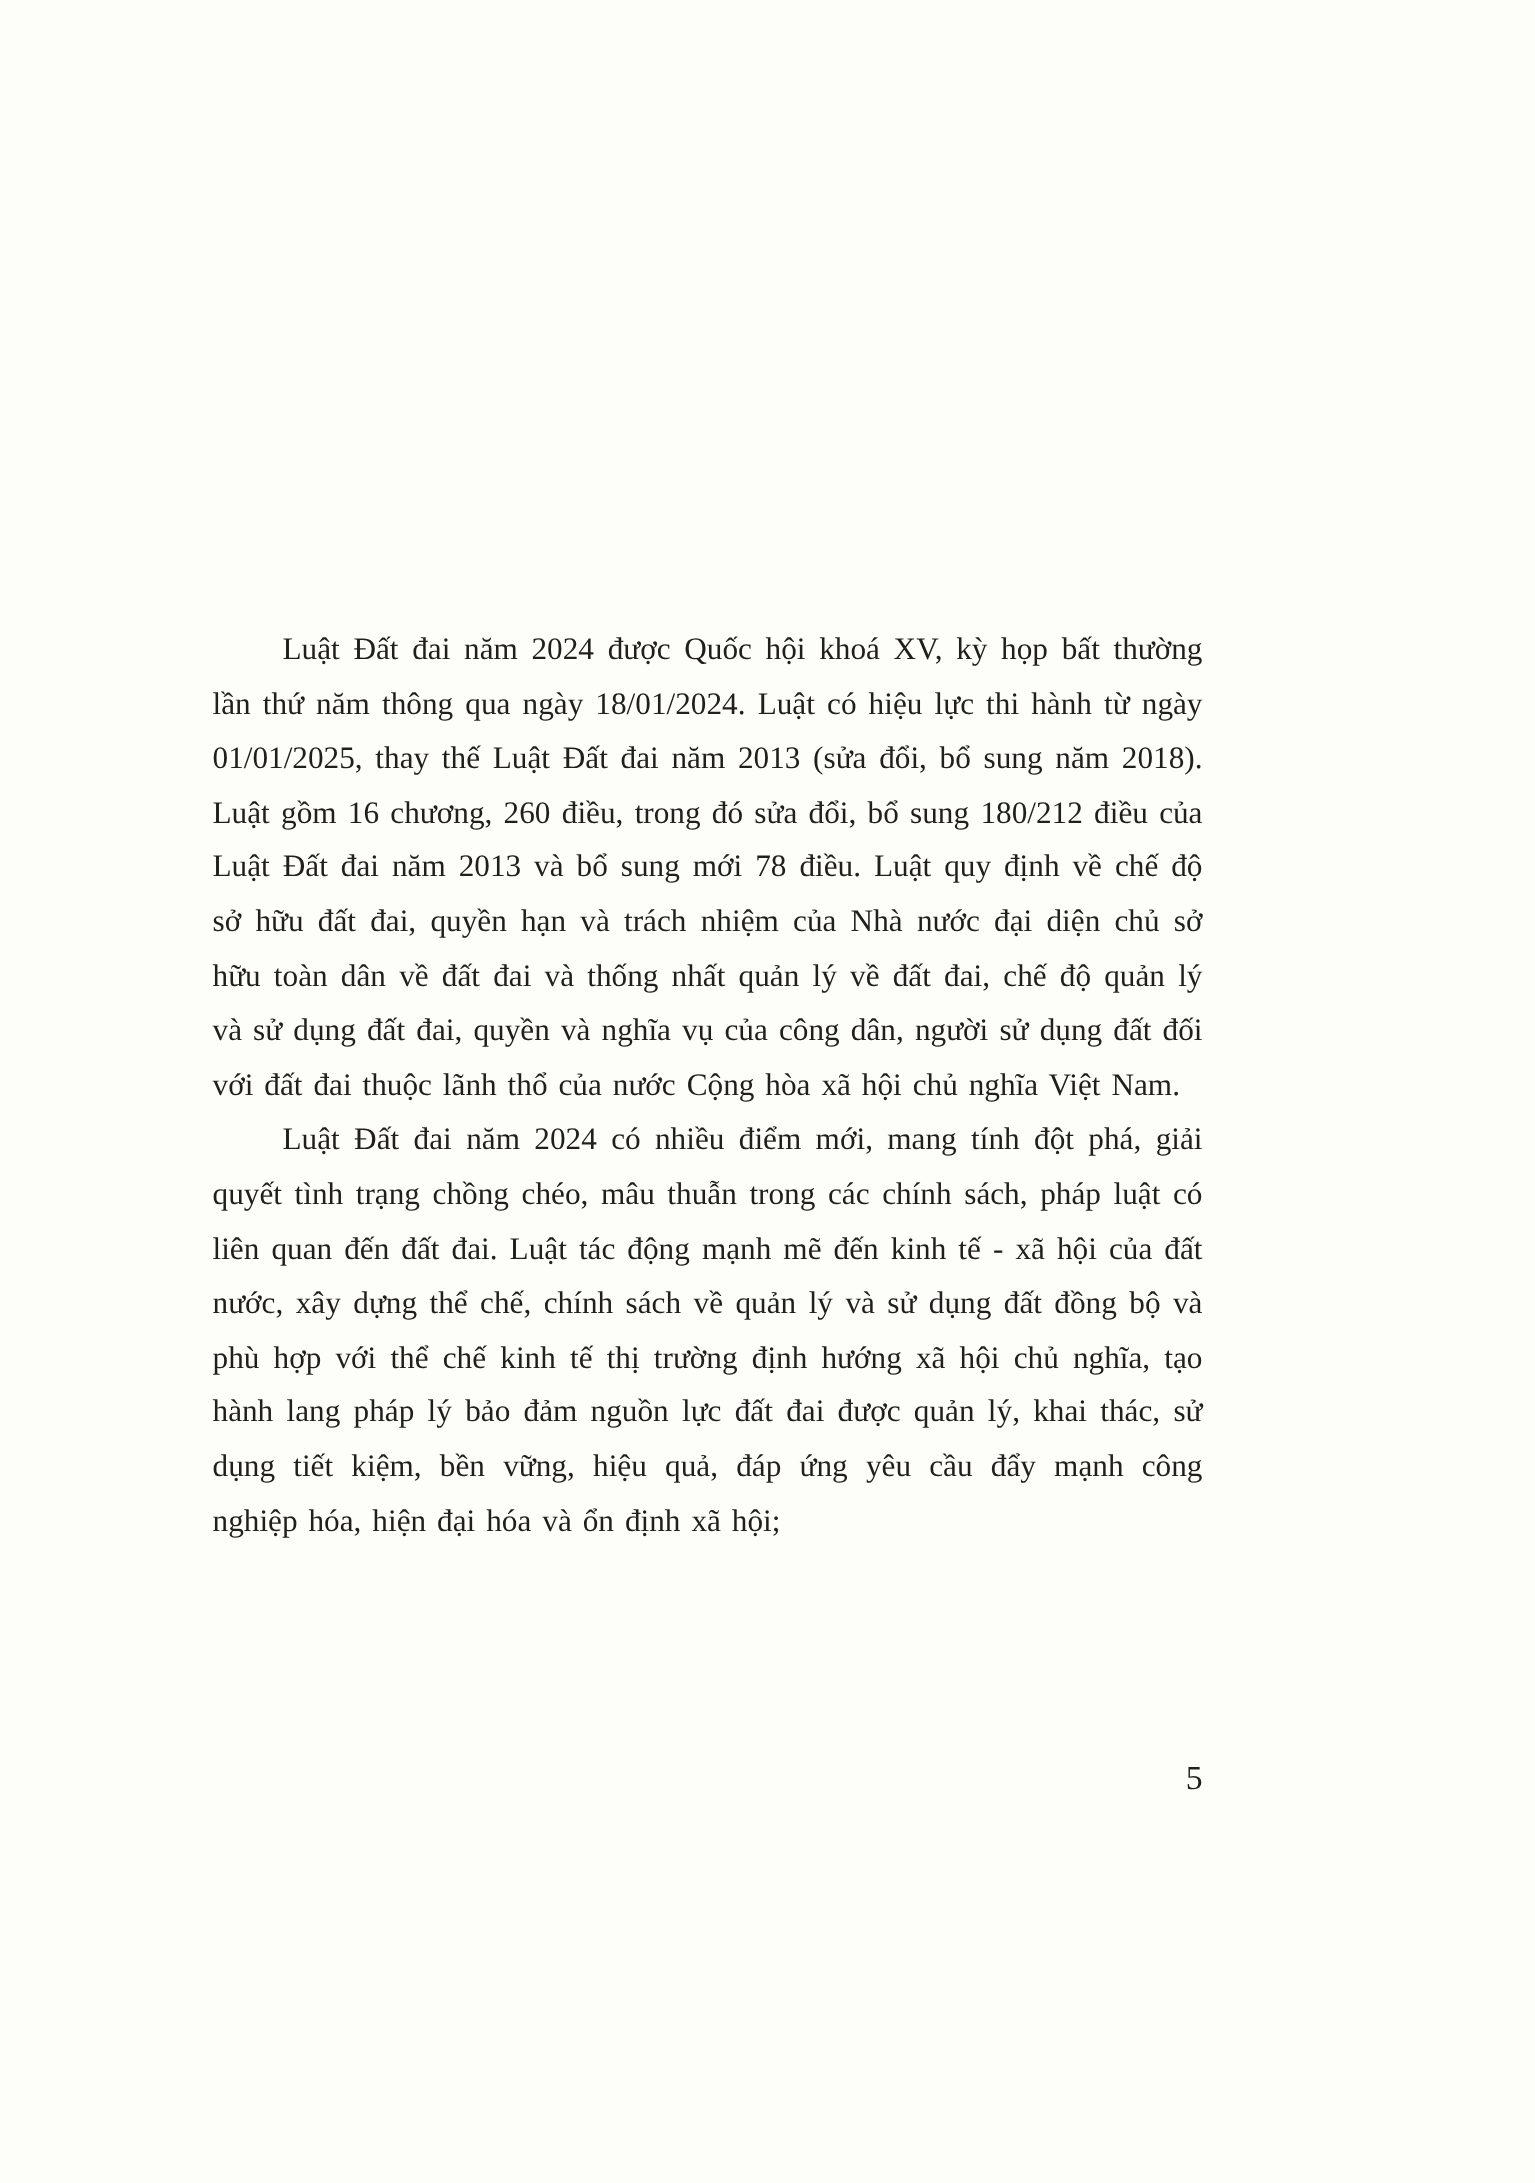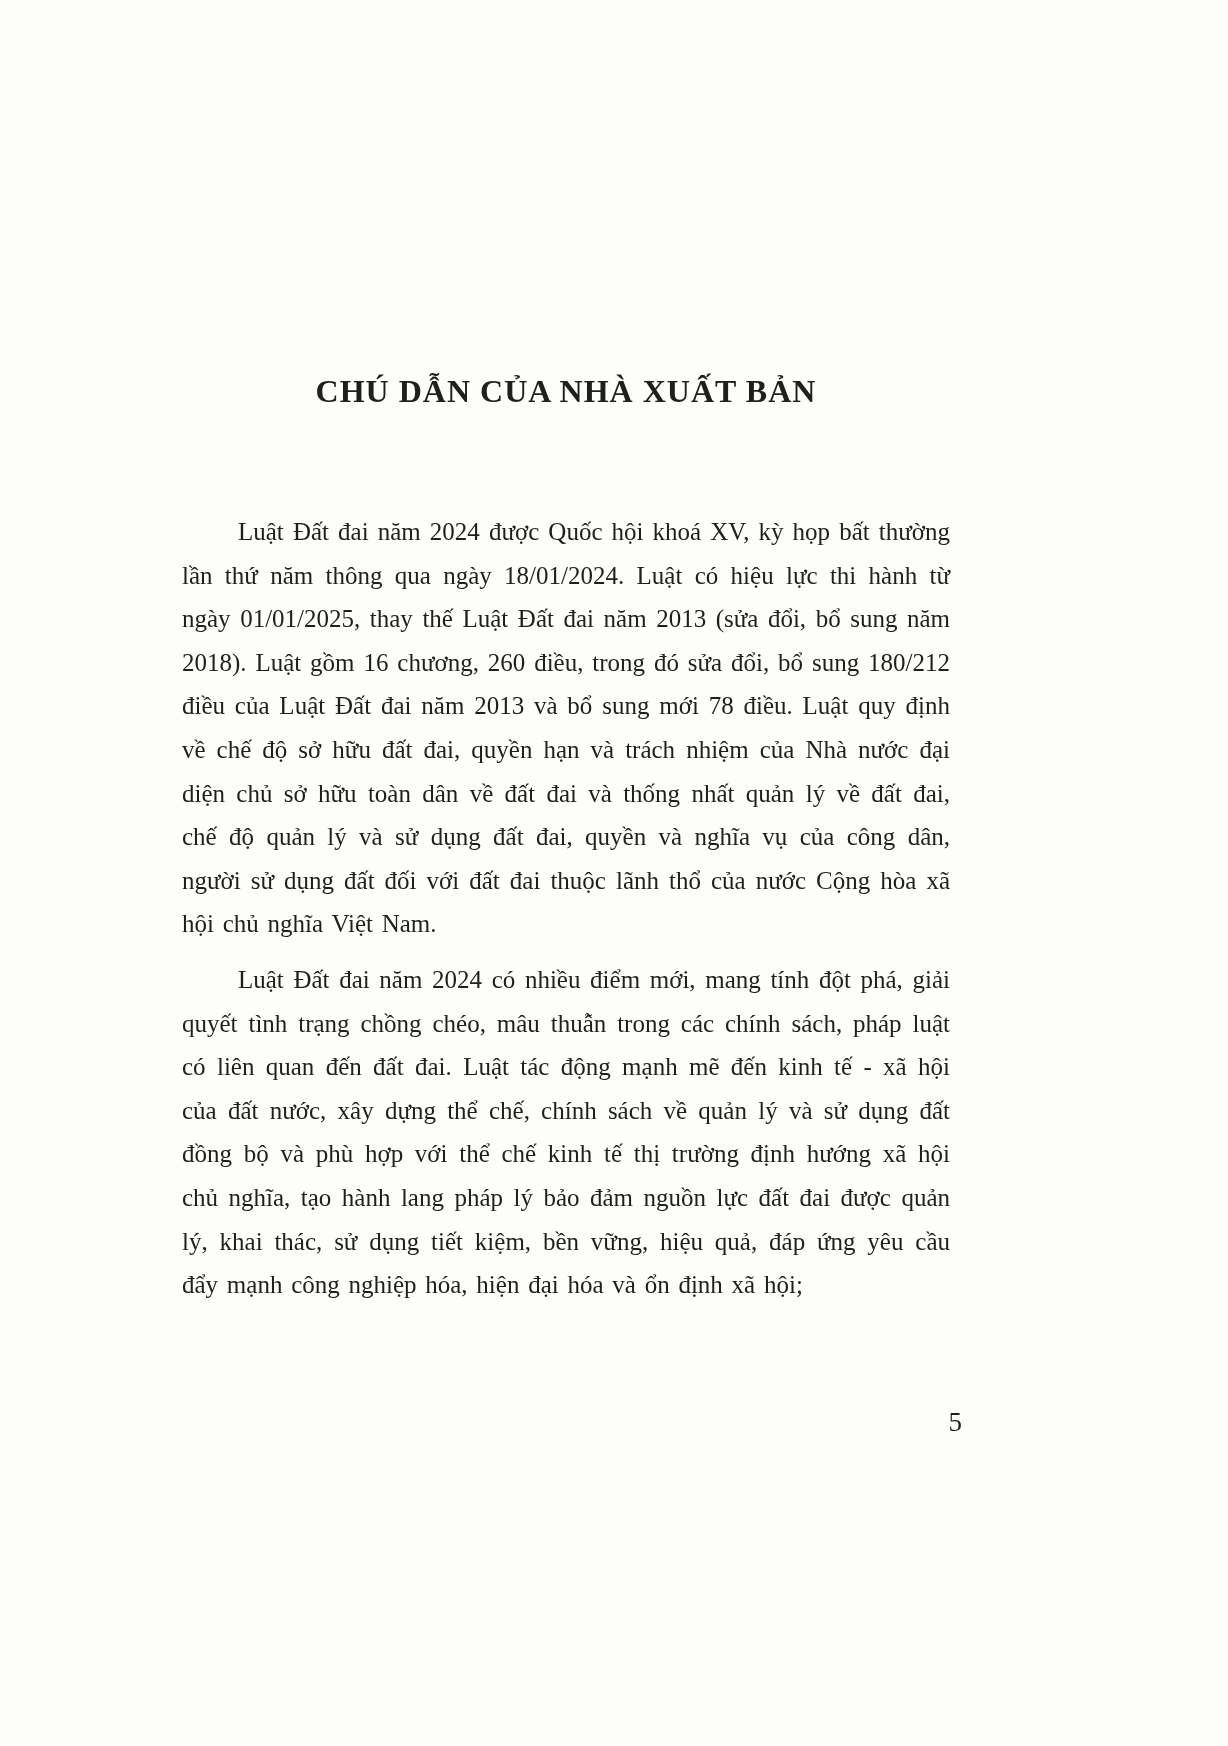--- a/index.html
+++ b/index.html
@@ -32,42 +32,41 @@
     letter-spacing: 1px;
     line-height: 1.2;
   }
   .body-text {
     position: absolute;
     top: 498px;
     left: 170px;
     width: 792px;
   }
   .body-text p {
-    margin: 12px;
+    margin: 0;
     font-size: 25px;
     line-height: 43.6px;
     text-align: justify;
     text-indent: 56px;
     word-spacing: 2.5px;
   }
   .page-number {
     position: absolute;
     top: 1406px;
     left: 170px;
     width: 792px;
     text-align: right;
     font-size: 27px;
     line-height: 1.2;
   }
 </style>
 </head>
 <body>
 
 <div class="book-page">
-  <h1 class="title">CHÚ DẪN CỦA NHÀ XUẤT BẢN</h1>
 
   <div class="body-text">
     <p>Luật Đất đai năm 2024 được Quốc hội khoá XV, kỳ họp bất thường lần thứ năm thông qua ngày 18/01/2024. Luật có hiệu lực thi hành từ ngày 01/01/2025, thay thế Luật Đất đai năm 2013 (sửa đổi, bổ sung năm 2018). Luật gồm 16 chương, 260 điều, trong đó sửa đổi, bổ sung 180/212 điều của Luật Đất đai năm 2013 và bổ sung mới 78 điều. Luật quy định về chế độ sở hữu đất đai, quyền hạn và trách nhiệm của Nhà nước đại diện chủ sở hữu toàn dân về đất đai và thống nhất quản lý về đất đai, chế độ quản lý và sử dụng đất đai, quyền và nghĩa vụ của công dân, người sử dụng đất đối với đất đai thuộc lãnh thổ của nước Cộng hòa xã hội chủ nghĩa Việt Nam.</p>
     <p>Luật Đất đai năm 2024 có nhiều điểm mới, mang tính đột phá, giải quyết tình trạng chồng chéo, mâu thuẫn trong các chính sách, pháp luật có liên quan đến đất đai. Luật tác động mạnh mẽ đến kinh tế - xã hội của đất nước, xây dựng thể chế, chính sách về quản lý và sử dụng đất đồng bộ và phù hợp với thể chế kinh tế thị trường định hướng xã hội chủ nghĩa, tạo hành lang pháp lý bảo đảm nguồn lực đất đai được quản lý, khai thác, sử dụng tiết kiệm, bền vững, hiệu quả, đáp ứng yêu cầu đẩy mạnh công nghiệp hóa, hiện đại hóa và ổn định xã hội;</p>
   </div>
 
   <div class="page-number">5</div>
 </div>
 
 </body></html>

